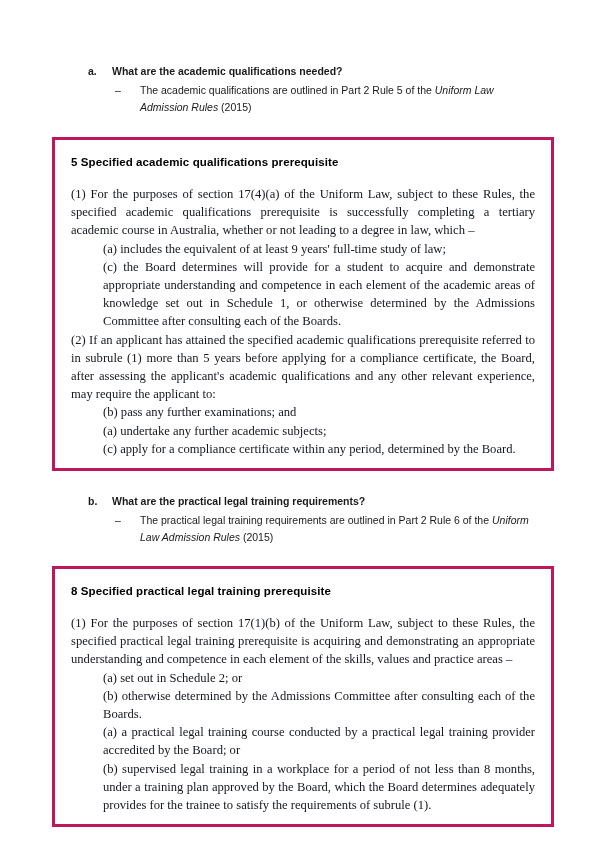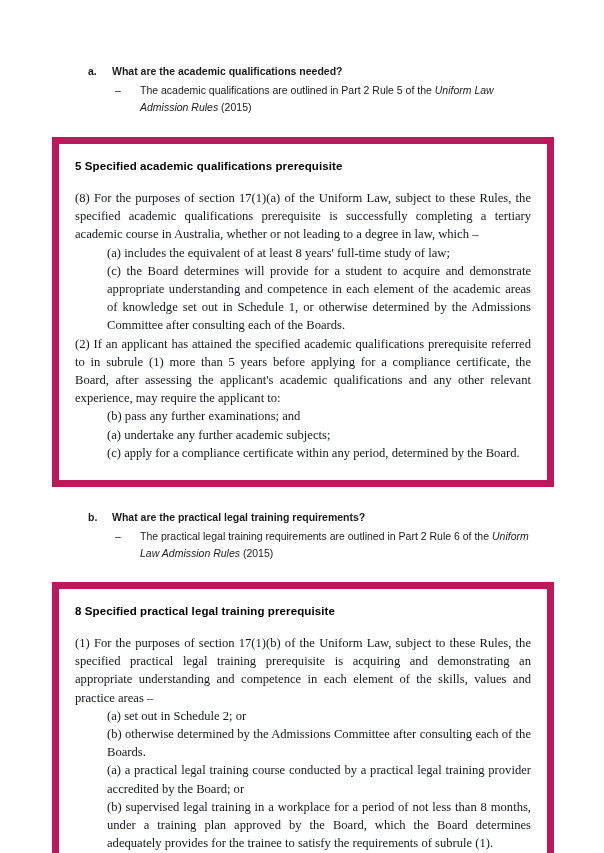--- a/index.html
+++ b/index.html
@@ -65,25 +65,25 @@
   .qa-answer-text {
     flex: 1 1 auto;
     max-width: 392px;
   }
   .qa-answer-text .ital {
     font-style: italic;
   }
 
   
   .rule-box {
-    border: 7px solid #be185d;
+    border: 3px solid #be185d;
     box-sizing: border-box;
     margin-left: 18px;
     margin-right: 16px;
-    padding: 14px 16px 18px 16px;
+    padding: 14px 16px 10px 16px;
     background: #ffffff;
   }
 
   .rule-heading {
     font-family: "Liberation Sans", sans-serif;
     font-size: 11.5px;
     font-weight: bold;
     color: #000000;
     line-height: 16px;
     margin: 0 0 15px 0;
@@ -127,22 +127,22 @@
     </div>
     <div class="qa-answer">
       <span class="qa-dash">–</span>
       <span class="qa-answer-text"><span>The academic qualifications are outlined in Part 2 Rule 5 of the </span><span class="ital">Uniform Law Admission Rules</span><span> (2015)</span></span>
     </div>
   </div>
 
   <div class="rule-box" id="box-one">
     <div class="rule-heading">5 Specified academic qualifications prerequisite</div>
     <div class="rule-body">
-      <p class="rule-para">(8) For the purposes of section 17(1)(a) of the Uniform Law, subject to these Rules, the specified academic qualifications prerequisite is successfully completing a tertiary academic course in Australia, whether or not leading to a degree in law, which –</p>
-      <p class="rule-sub">(a) includes the equivalent of at least 8 years' full-time study of law;</p>
+      <p class="rule-para">(1) For the purposes of section 17(4)(a) of the Uniform Law, subject to these Rules, the specified academic qualifications prerequisite is successfully completing a tertiary academic course in Australia, whether or not leading to a degree in law, which –</p>
+      <p class="rule-sub">(a) includes the equivalent of at least 9 years' full-time study of law;</p>
       <p class="rule-sub">(c) the Board determines will provide for a student to acquire and demonstrate appropriate understanding and competence in each element of the academic areas of knowledge set out in Schedule 1, or otherwise determined by the Admissions Committee after consulting each of the Boards.</p>
       <p class="rule-para">(2) If an applicant has attained the specified academic qualifications prerequisite referred to in subrule (1) more than 5 years before applying for a compliance certificate, the Board, after assessing the applicant's academic qualifications and any other relevant experience, may require the applicant to:</p>
       <p class="rule-sub">(b) pass any further examinations; and</p>
       <p class="rule-sub">(a) undertake any further academic subjects;</p>
       <p class="rule-sub">(c) apply for a compliance certificate within any period, determined by the Board.</p>
     </div>
   </div>
 
   <div class="qa-block" id="qa-block-b">
     <div class="qa-question">

